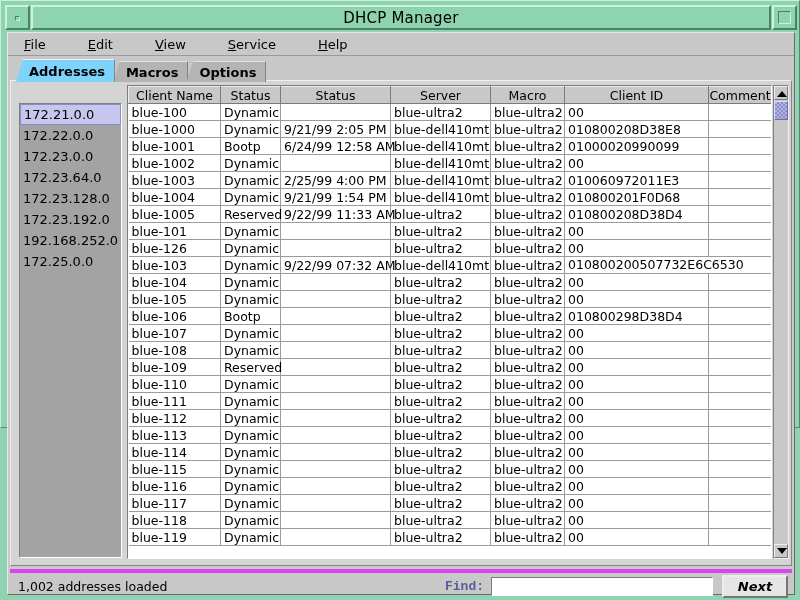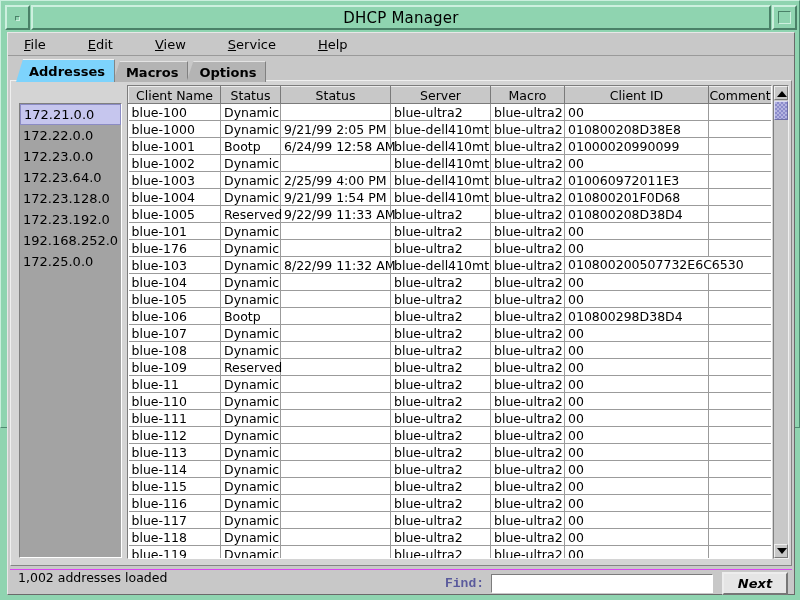--- a/index.html
+++ b/index.html
@@ -325,23 +325,23 @@
     cursor: default;
   }
 
   
   #statusbar {
     position: absolute;
     left: 2px; top: 536px;
     width: 782px; height: 25px;
     box-sizing: border-box;
     background: #c8c8c8;
-    border-top: 1px solid #d946ef;
+    border-top: 4px solid #d946ef;
     display: flex;
-    align-items: flex-start;
+    align-items: flex-end;
   }
   #status-text {
     font-size: 12.5px;
     color: #000;
     margin-left: 8px;
   }
   #find-group {
     position: absolute;
     right: 4px; top: 2px;
     display: flex;
@@ -522,32 +522,32 @@
                 <tr>
                   <td>blue-101</td>
                   <td>Dynamic</td>
                   <td></td>
                   <td>blue-ultra2</td>
                   <td>blue-ultra2</td>
                   <td>00</td>
                   <td></td>
                 </tr>
                 <tr>
-                  <td>blue-176</td>
+                  <td>blue-126</td>
                   <td>Dynamic</td>
                   <td></td>
                   <td>blue-ultra2</td>
                   <td>blue-ultra2</td>
                   <td>00</td>
                   <td></td>
                 </tr>
                 <tr>
                   <td>blue-103</td>
                   <td>Dynamic</td>
-                  <td>8/22/99 11:32 AM</td>
+                  <td>9/22/99 07:32 AM</td>
                   <td>blue-dell410mt</td>
                   <td>blue-ultra2</td>
                   <td class="overflow">
                     <span>010800200507732E6C6530</span>
                   </td>
                   <td></td>
                 </tr>
                 <tr>
                   <td>blue-104</td>
                   <td>Dynamic</td>
@@ -589,29 +589,20 @@
                   <td>Dynamic</td>
                   <td></td>
                   <td>blue-ultra2</td>
                   <td>blue-ultra2</td>
                   <td>00</td>
                   <td></td>
                 </tr>
                 <tr>
                   <td>blue-109</td>
                   <td>Reserved</td>
-                  <td></td>
-                  <td>blue-ultra2</td>
-                  <td>blue-ultra2</td>
-                  <td>00</td>
-                  <td></td>
-                </tr>
-                <tr>
-                  <td>blue-11</td>
-                  <td>Dynamic</td>
                   <td></td>
                   <td>blue-ultra2</td>
                   <td>blue-ultra2</td>
                   <td>00</td>
                   <td></td>
                 </tr>
                 <tr>
                   <td>blue-110</td>
                   <td>Dynamic</td>
                   <td></td>

